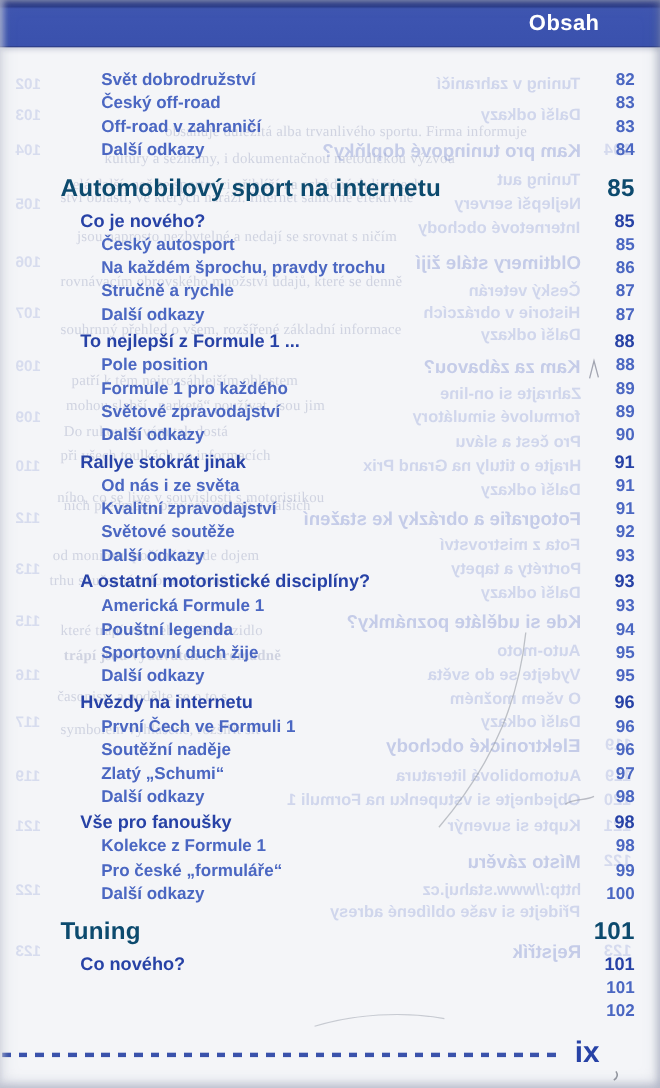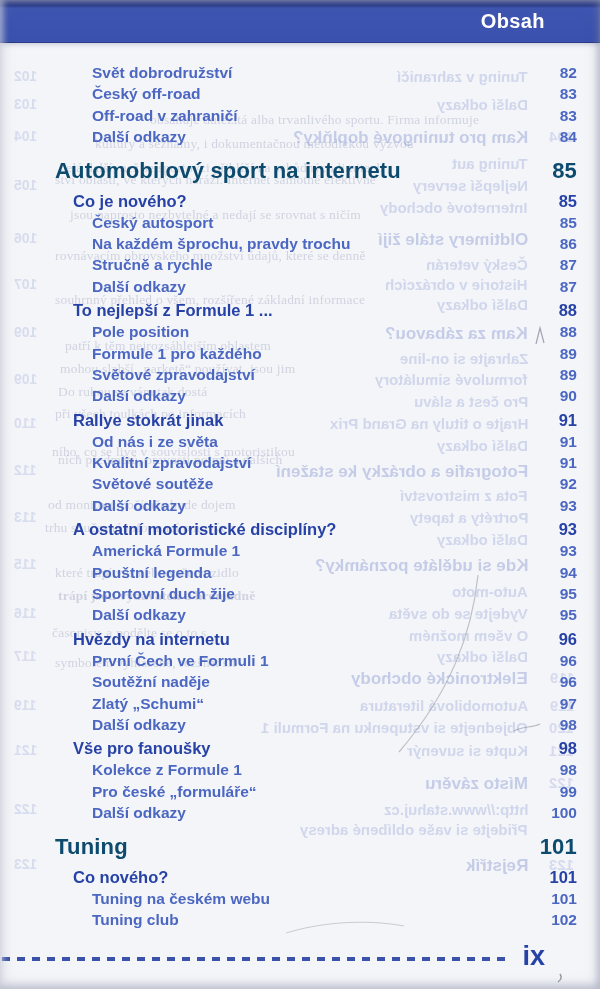--- a/index.html
+++ b/index.html
@@ -174,22 +174,22 @@
       <div class="row l2"><span class="label">První Čech ve Formuli 1</span><span class="page-num">96</span></div>
       <div class="row l2"><span class="label">Soutěžní naděje</span><span class="page-num">96</span></div>
       <div class="row l2"><span class="label">Zlatý „Schumi“</span><span class="page-num">97</span></div>
       <div class="row l2"><span class="label">Další odkazy</span><span class="page-num">98</span></div>
       <div class="row l1"><span class="label">Vše pro fanoušky</span><span class="page-num">98</span></div>
       <div class="row l2"><span class="label">Kolekce z Formule 1</span><span class="page-num">98</span></div>
       <div class="row l2"><span class="label">Pro české „formuláře“</span><span class="page-num">99</span></div>
       <div class="row l2"><span class="label">Další odkazy</span><span class="page-num">100</span></div>
       <div class="row l0"><span class="label">Tuning</span><span class="page-num">101</span></div>
       <div class="row l1"><span class="label">Co nového?</span><span class="page-num">101</span></div>
-      <div class="row l2"><span class="label">Tuning na českém webu</span><span class="page-num">101</span></div>
-      <div class="row l2"><span class="label">Tuning club</span><span class="page-num">102</span></div>
+      <div class="row l2"><span class="page-num">101</span></div>
+      <div class="row l2"><span class="page-num">102</span></div>
     </div>
 
   <div class="dash-line"></div>
   <div class="folio">ix</div>
 
   <svg class="artifacts" width="600" height="989" viewBox="0 0 600 989">
     <path d="M478,575 C472,632 452,690 399,752" fill="none" stroke="#8f959f" stroke-width="1.2" opacity="0.55"></path>
     <path d="M536,344 L540,328 L544,343" fill="none" stroke="#6a6f82" stroke-width="1.2" opacity="0.6"></path>
     <path d="M286,933 C322,922 366,919 404,926" fill="none" stroke="#9aa0ab" stroke-width="1" opacity="0.5"></path>
     <path d="M514,731 C522,726 532,728 540,724" fill="none" stroke="#7d828f" stroke-width="1.2" opacity="0.5"></path>

